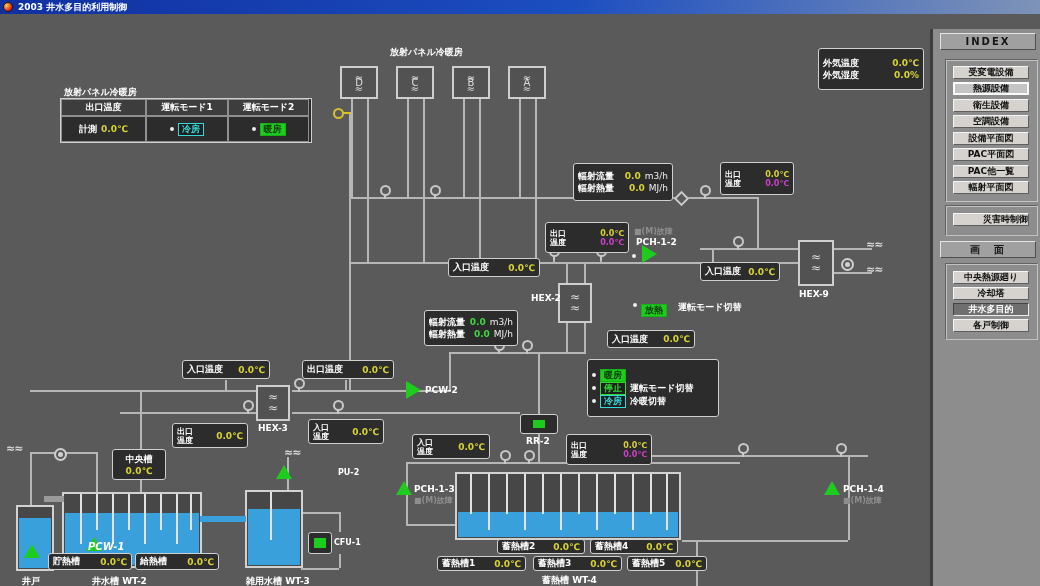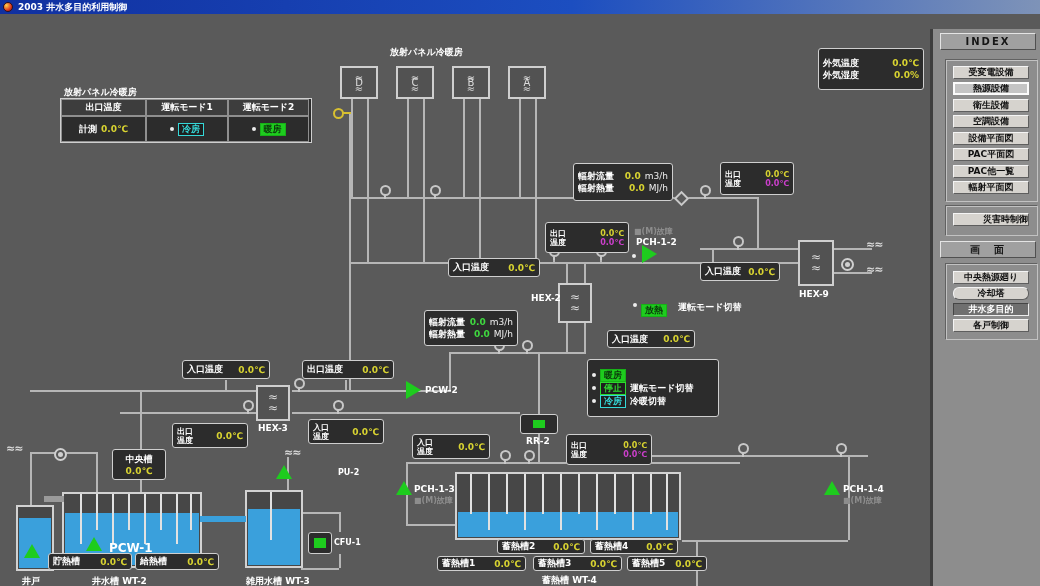--- a/index.html
+++ b/index.html
@@ -321,21 +321,21 @@
     <div class="water" style="left:65px; top:484px; width:134px; height:52px;"></div>
     <div class="dip" style="left:80px; top:465px; height:50px;"></div>
       <div class="dip" style="left:96px; top:465px; height:36px;"></div>
     <div class="dip" style="left:112px; top:465px; height:50px;"></div>
       <div class="dip" style="left:128px; top:465px; height:36px;"></div>
     <div class="dip" style="left:144px; top:465px; height:50px;"></div>
       <div class="dip" style="left:160px; top:465px; height:36px;"></div>
     <div class="dip" style="left:176px; top:465px; height:50px;"></div>
       <div class="dip" style="left:190px; top:465px; height:36px;"></div>
     <div class="pump-u" style="left:86px; top:508px;"></div>
-    <div class="tlabel" style="left:109px; top:512px; font-size:12px;">PCW-1</div>
+    <div class="tlabel" style="left:88px; top:512px; font-size:10px;font-style:italic;">PCW-1</div>
     <div class="tlabel" style="left:92px; top:546px;">井水槽 WT-2</div>
     <div class="disp" style="left:48px; top:524px; width:84px; height:17px;">
       <span class="lbl">貯熱槽</span>
         <span class="val-y">0.0℃</span>
     </div>
     <div class="disp" style="left:135px; top:524px; width:84px; height:17px;">
       <span class="lbl">給熱槽</span>
         <span class="val-y">0.0℃</span>
     </div>
 
@@ -472,17 +472,17 @@
     <div class="sb-btn" style="left:20px; top:86px;">空調設備</div>
     <div class="sb-btn" style="left:20px; top:103px;">設備平面図</div>
     <div class="sb-btn" style="left:20px; top:119px;">PAC平面図</div>
     <div class="sb-btn" style="left:20px; top:136px;">PAC他一覧</div>
     <div class="sb-btn" style="left:20px; top:152px;">輻射平面図</div>
     <div class="sb-frame" style="left:13px; top:177px; height:28px;"></div>
     <div class="sb-btn" style="left:20px; top:184px;text-align:right;">災害時制御</div>
     <div class="sb-header" style="left:7px; top:212px;">画　面</div>
     <div class="sb-frame" style="left:13px; top:235px; height:74px;"></div>
     <div class="sb-btn" style="left:20px; top:242px;">中央熱源廻り</div>
-    <div class="sb-btn" style="left:20px; top:258px;border-radius:6px;">冷却塔</div>
+    <div class="sb-btn" style="left:20px; top:258px;">冷却塔</div>
     <div class="sb-btn active-dark" style="left:20px; top:274px;">井水多目的</div>
     <div class="sb-btn" style="left:20px; top:290px;">各戸制御</div>
   </div>
 </div>
 
 </body></html>

